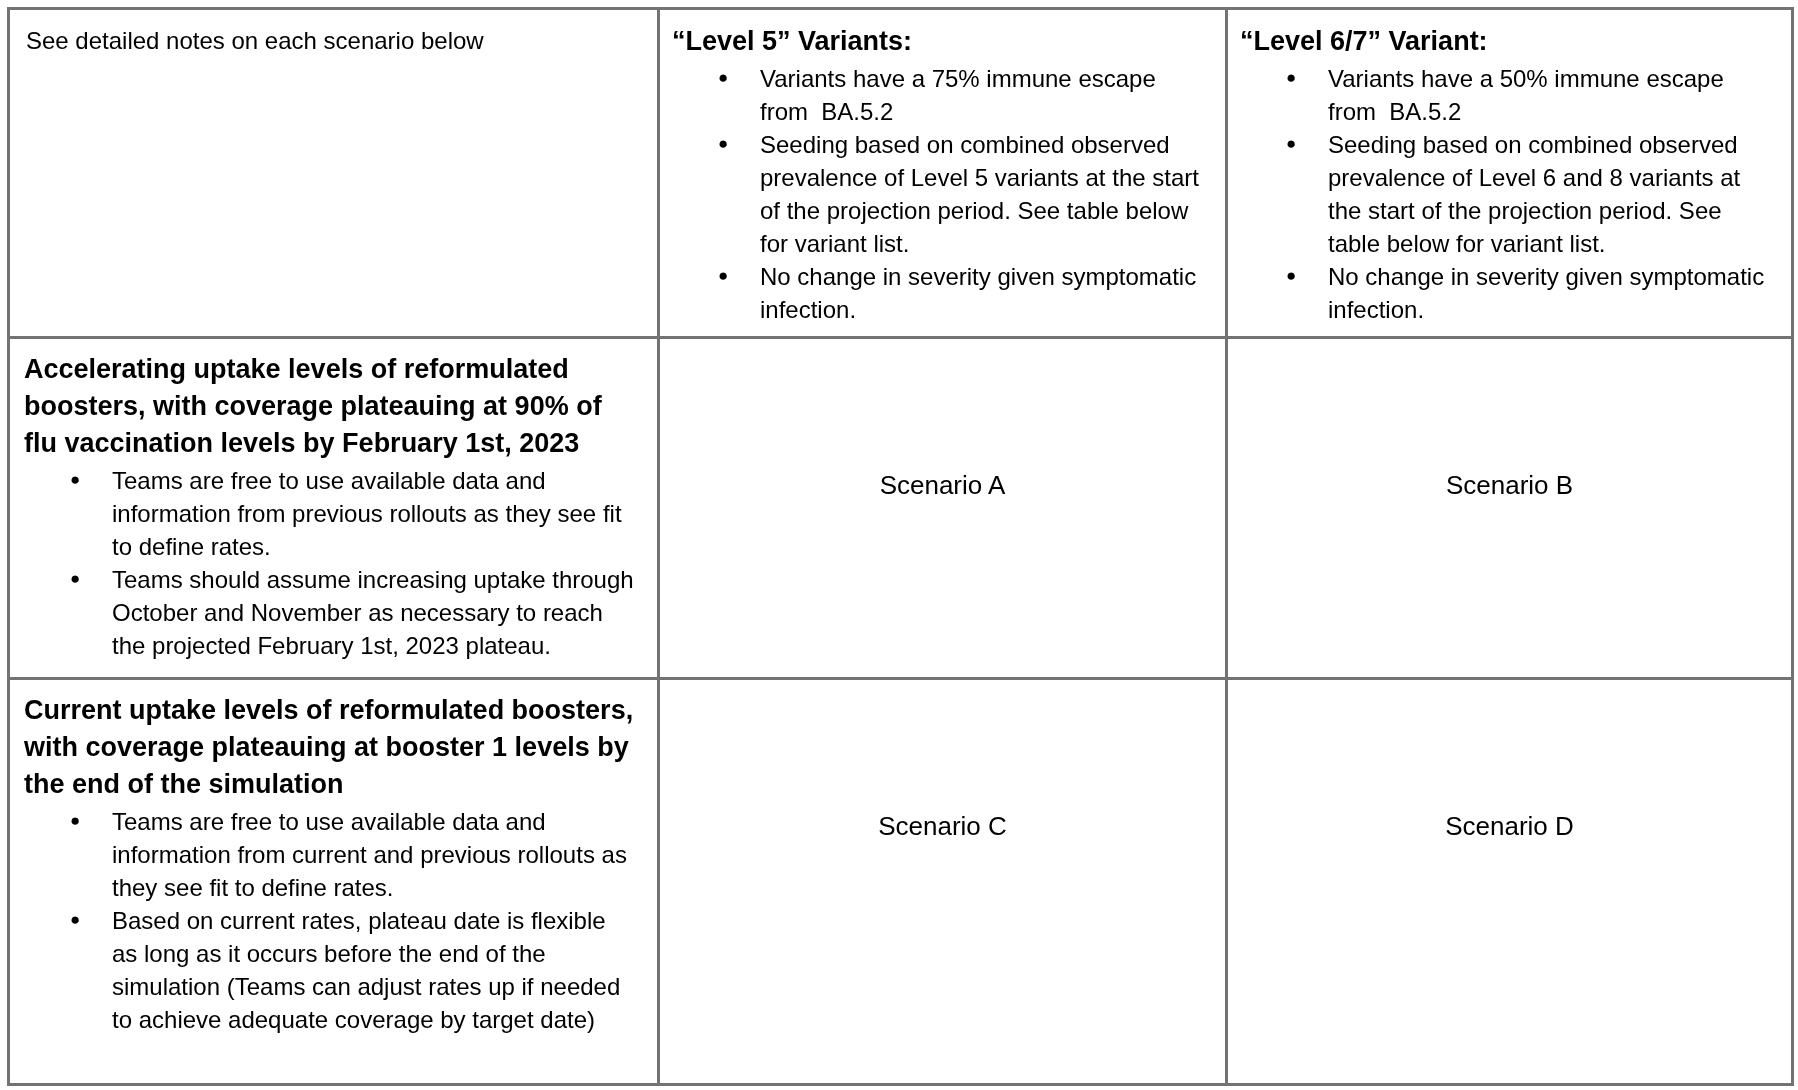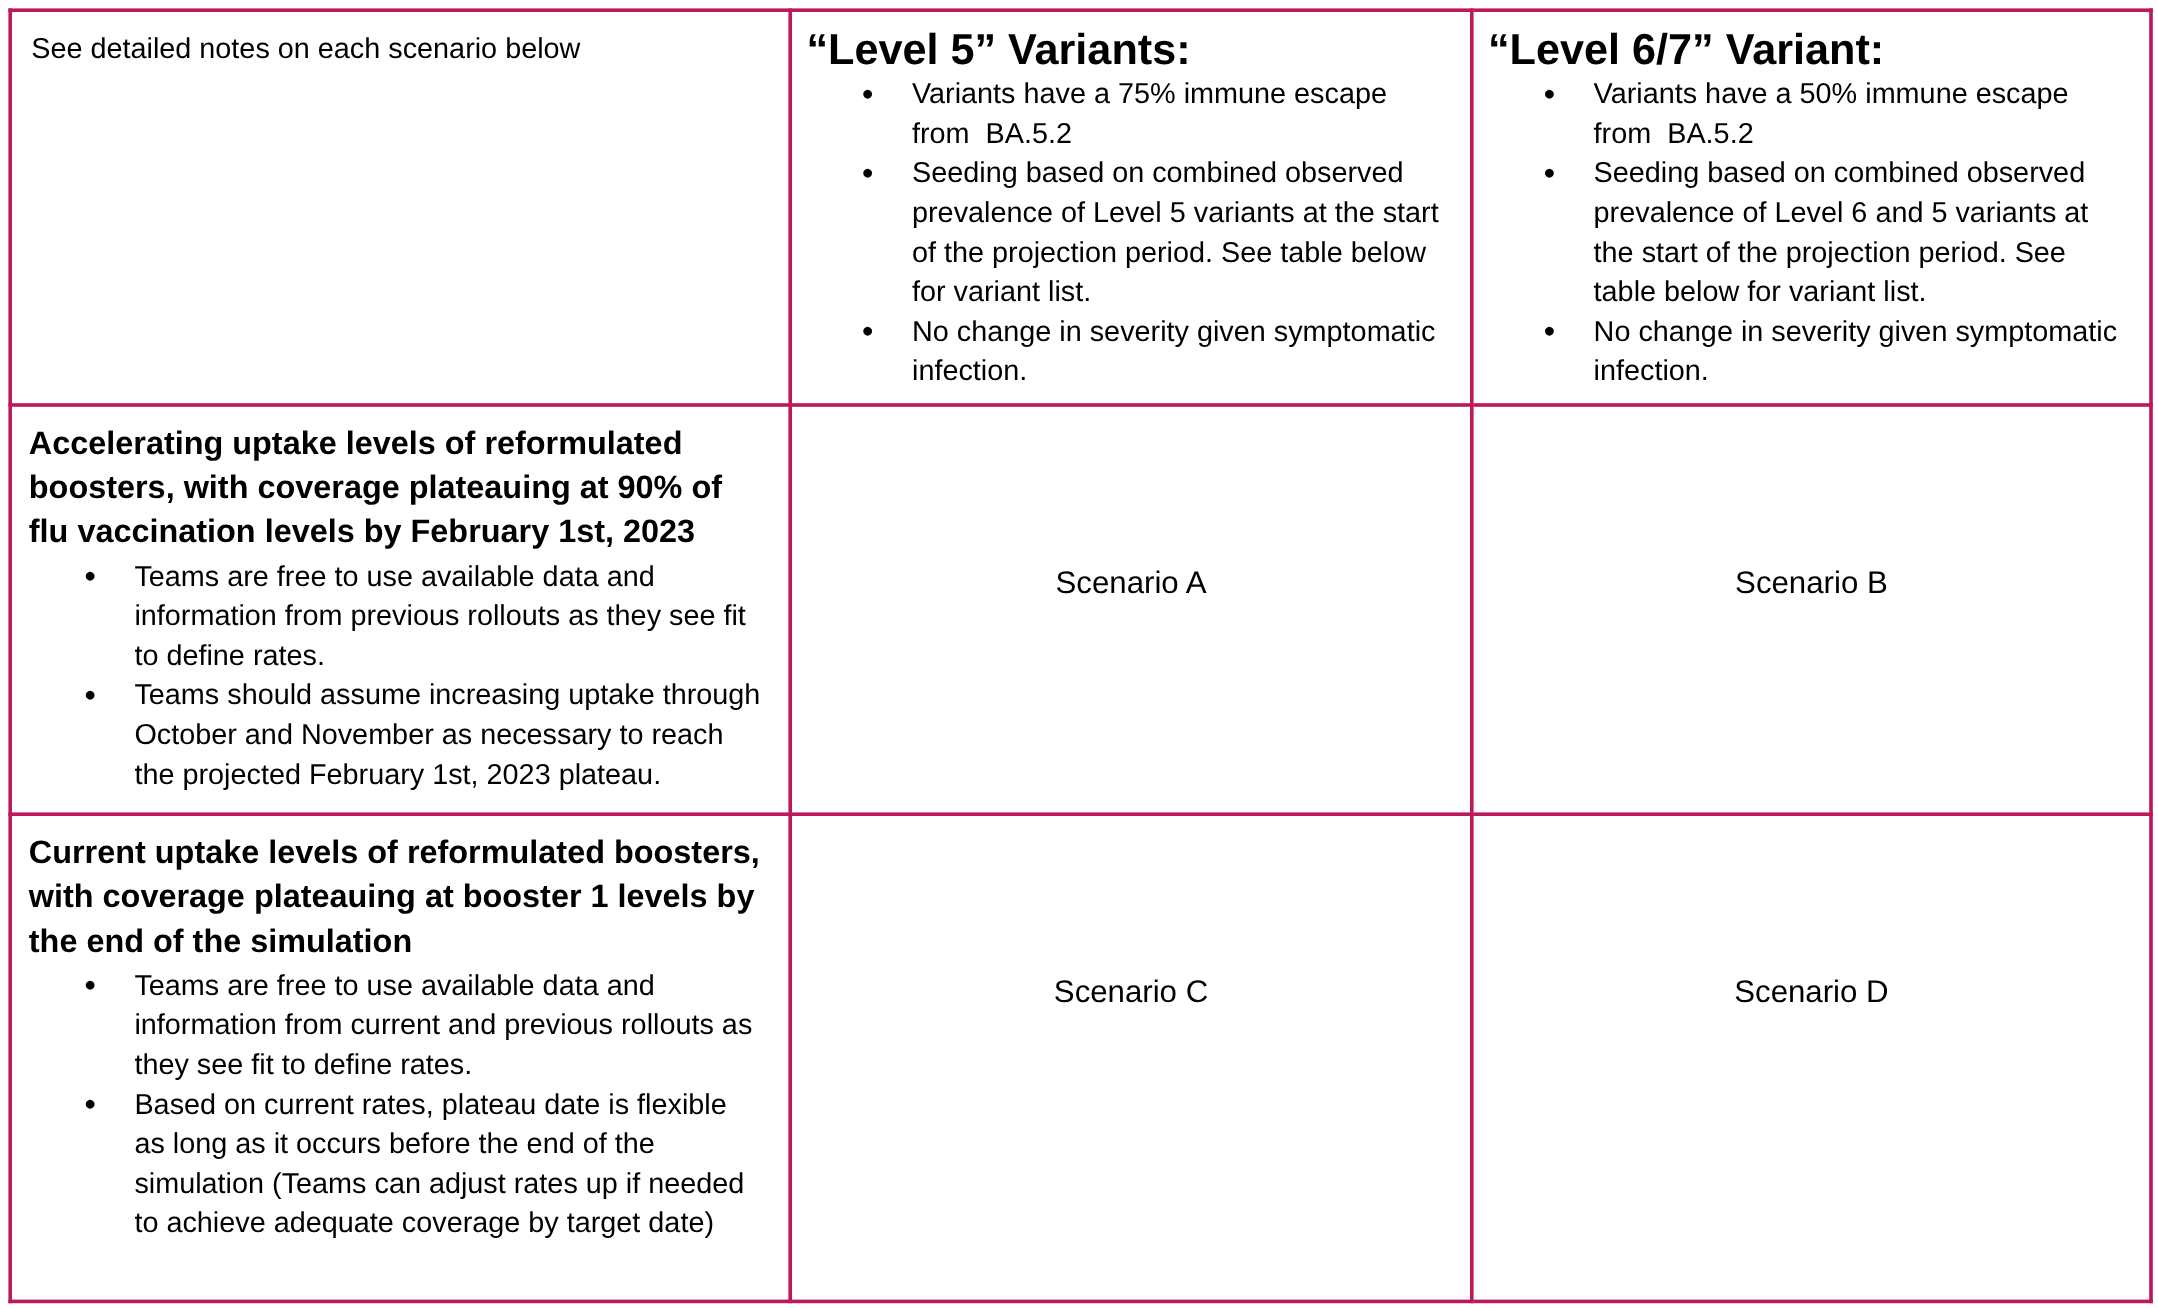--- a/index.html
+++ b/index.html
@@ -10,35 +10,35 @@
     color: #000000;
   }
   table.matrix {
     position: absolute;
     left: 7px; top: 7px;
     width: 1784px; height: 1076px;
     border-collapse: collapse;
     table-layout: fixed;
   }
   td {
-    border: 3px solid #be185d;
+    border: 3px solid #737373;
     vertical-align: top;
     background: #ffffff;
   }
 
   .corner-cell { padding: 14px 20px 0 16px; }
   .corner-note {
     font-size: 24px;
     line-height: 33px;
   }
 
   .variant-cell { padding: 12px 20px 0 12px; }
   .variant-cell.right { padding-right: 26px; }
   .cell-title {
-    font-size: 36px;
+    font-size: 27px;
     font-weight: bold;
     line-height: 38px;
   }
   .desc-cell { padding: 12px 22px 0 14px; }
   .desc-title {
     font-size: 27px;
     font-weight: bold;
     line-height: 37px;
     margin-bottom: 2px;
   }
@@ -111,21 +111,21 @@
 
     <td class="variant-cell right">
       <div class="cell-title">“Level 6/7” Variant:</div>
       <ul class="bullets">
         <li>
           <span class="bullet">●</span>
           <span class="li-text">Variants have a 50% immune escape from  BA.5.2</span>
         </li>
         <li>
           <span class="bullet">●</span>
-          <span class="li-text">Seeding based on combined observed prevalence of Level 6 and 5 variants at the start of the projection period. See table below for variant list.</span>
+          <span class="li-text">Seeding based on combined observed prevalence of Level 6 and 8 variants at the start of the projection period. See table below for variant list.</span>
         </li>
         <li>
           <span class="bullet">●</span>
           <span class="li-text">No change in severity given symptomatic infection.</span>
         </li>
       </ul>
     </td>
   </tr>
 
   <tr style="height:341px">

